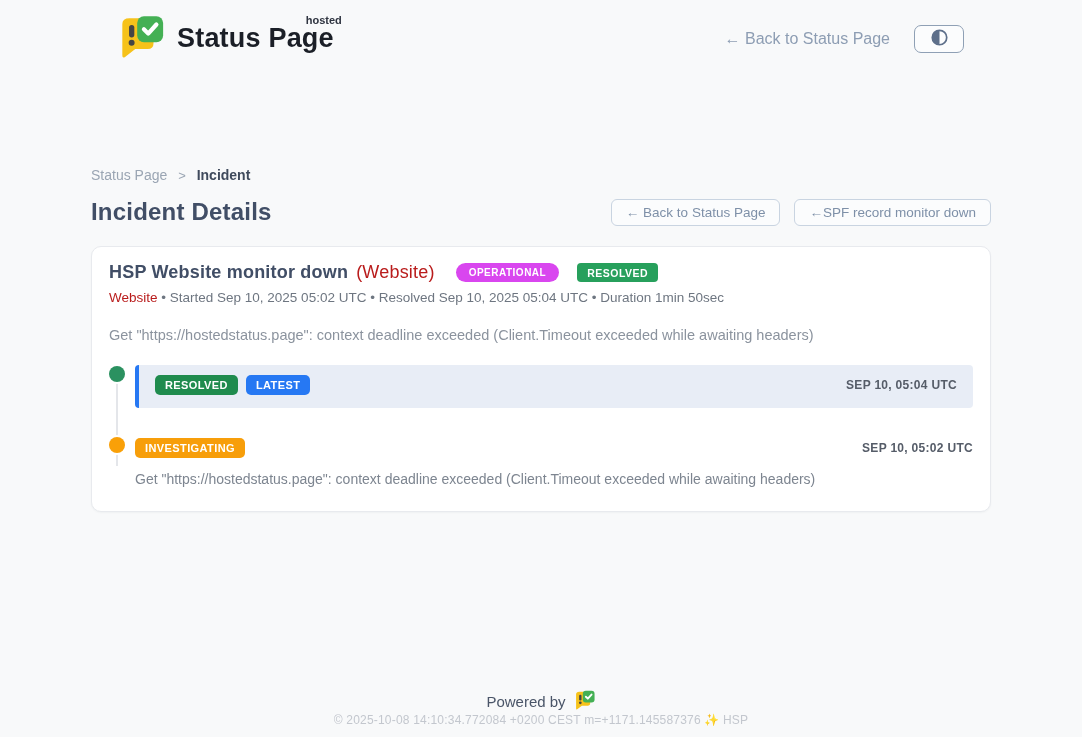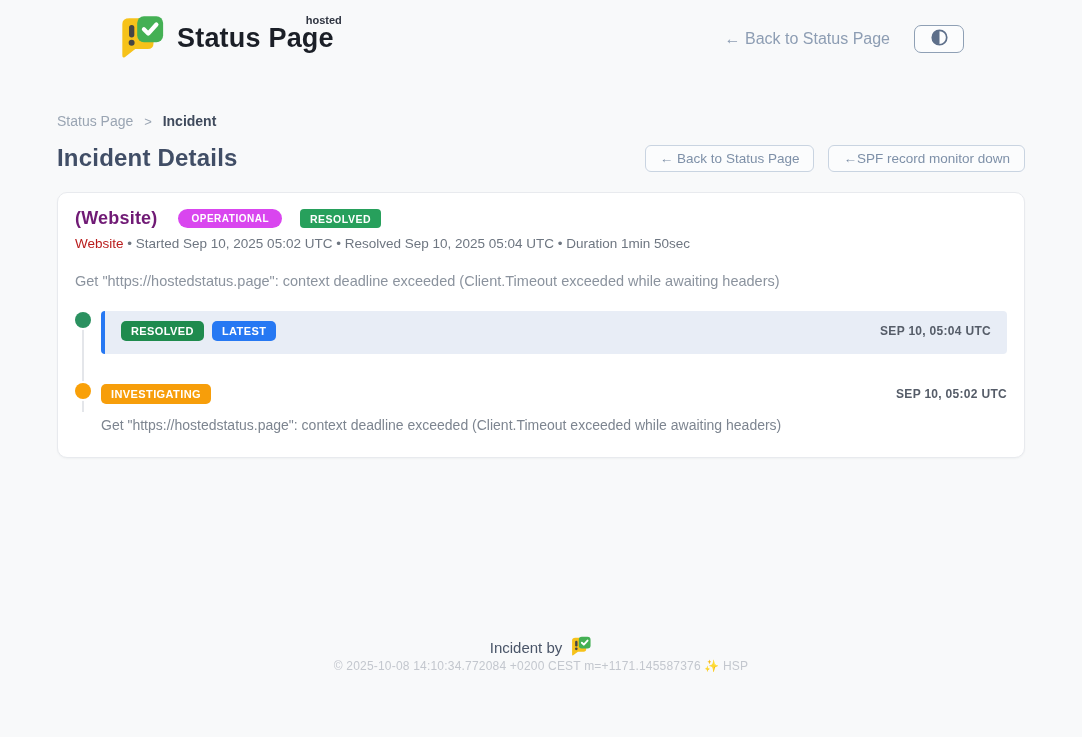--- a/index.html
+++ b/index.html
@@ -49,21 +49,21 @@
     border: 1.5px solid #8fa0b5;
     border-radius: 7px;
     background: #fbfcfd;
     display: flex;
     align-items: center;
     justify-content: center;
     cursor: pointer;
   }
 
   
-  .main { width: 968px; margin: 50px auto 0 auto; }
+  .main { width: 900px; margin: 104px auto 0 auto; }
 
   .breadcrumb { font-size: 14px; color: #9aa5b3; }
   .breadcrumb .crumb-root { color: #9aa5b3; cursor: pointer; }
   .breadcrumb .crumb-sep { margin: 0 7px; font-size: 13px; }
   .breadcrumb .crumb-current { color: #3f4a5c; font-weight: 700; }
 
   .title-row {
     margin-top: 15px;
     display: flex;
     justify-content: space-between;
@@ -88,21 +88,21 @@
   .card {
     margin-top: 20px;
     background: #ffffff;
     border: 1px solid #e8eaee;
     border-radius: 10px;
     padding: 15px 17px 24px 17px;
     box-shadow: 0 1px 2px rgba(30,40,60,0.04);
   }
   .card-title-row { display: flex; align-items: center; gap: 8px; }
   .incident-title { font-size: 18px; font-weight: 700; color: #414e66; letter-spacing: 0.2px; }
-  .incident-component { font-size: 18px; font-weight: 700; color: #701a75; letter-spacing: 0.2px; }
+  .incident-component { font-size: 18px; font-weight: 400; color: #b91c1c; letter-spacing: 0.2px; }
   .badge {
     color: #ffffff;
     font-weight: 700;
     letter-spacing: 0.5px;
     display: inline-block;
     line-height: 1;
   }
   .badge-operational {
     background: #d946ef;
     border-radius: 999px;
@@ -230,20 +230,21 @@
     <div class="page-title">Incident Details</div>
     <div class="nav-buttons">
       <button class="nav-btn">← Back to Status Page</button>
       <button class="nav-btn">←SPF record monitor down</button>
     </div>
   </div>
 
   <div class="card">
 
     <div class="card-title-row">
+      <span class="incident-title">HSP Website monitor down</span>
       <span class="incident-component">(Website)</span>
       <span class="badge badge-operational">OPERATIONAL</span>
       <span class="badge badge-resolved-header">RESOLVED</span>
     </div>
 
     <div class="meta-line">
       <span class="meta-component">Website</span>
       <span>• Started Sep 10, 2025 05:02 UTC • Resolved Sep 10, 2025 05:04 UTC • Duration 1min 50sec</span>
     </div>
 
@@ -279,21 +280,21 @@
           <div class="tl-message">Get "https://hostedstatus.page": context deadline exceeded (Client.Timeout exceeded while awaiting headers)</div>
         </div>
       </div>
 
     </div>
   </div>
 </div>
 
 <div class="footer">
   <div class="powered">
-    <span>Incident by</span>
+    <span>Powered by</span>
     <span>
       <svg width="22" height="20" viewBox="0 0 50 46">
         <path d="M12 4 H31 Q37 4 37 10 V30 Q37 36 31 36 H18 L7 44.5 Q4.5 46 4.5 42.5 V10 Q4.5 4 12 4 Z" fill="#f6c21a"></path>
         <rect x="11.5" y="11" width="5.5" height="13" rx="2.7" fill="#454545"></rect>
         <circle cx="14.2" cy="29.5" r="3.1" fill="#454545"></circle>
         <rect x="20" y="2" width="27" height="27" rx="7" fill="#44b054"></rect>
         <path d="M27 15.5 L31.5 20 L40 10.5" fill="none" stroke="#ffffff" stroke-width="4.4" stroke-linecap="round" stroke-linejoin="round"></path>
       </svg>
     </span>
   </div>

